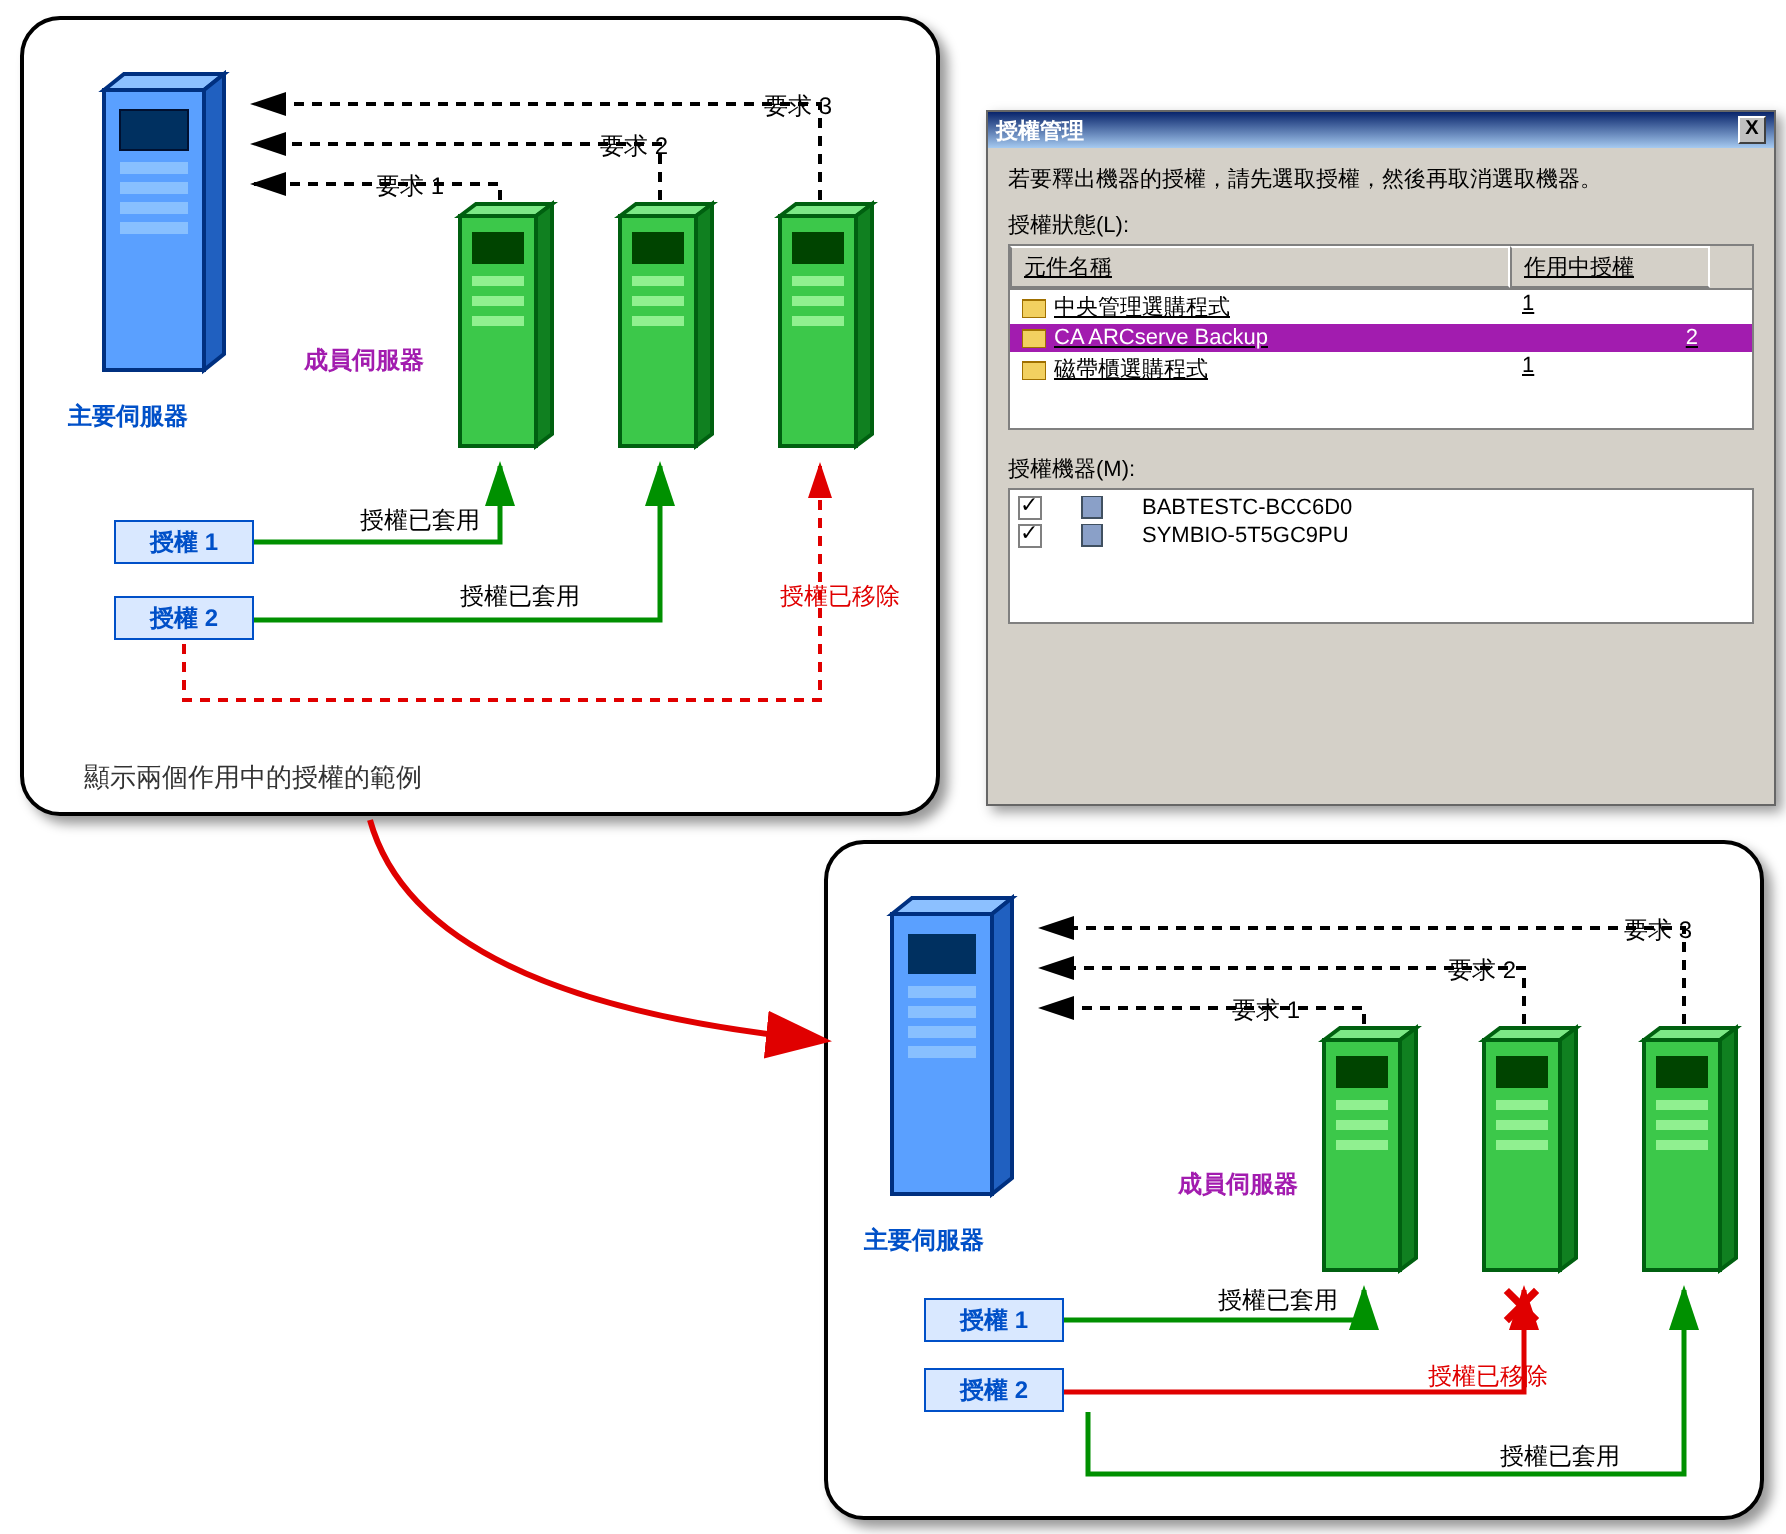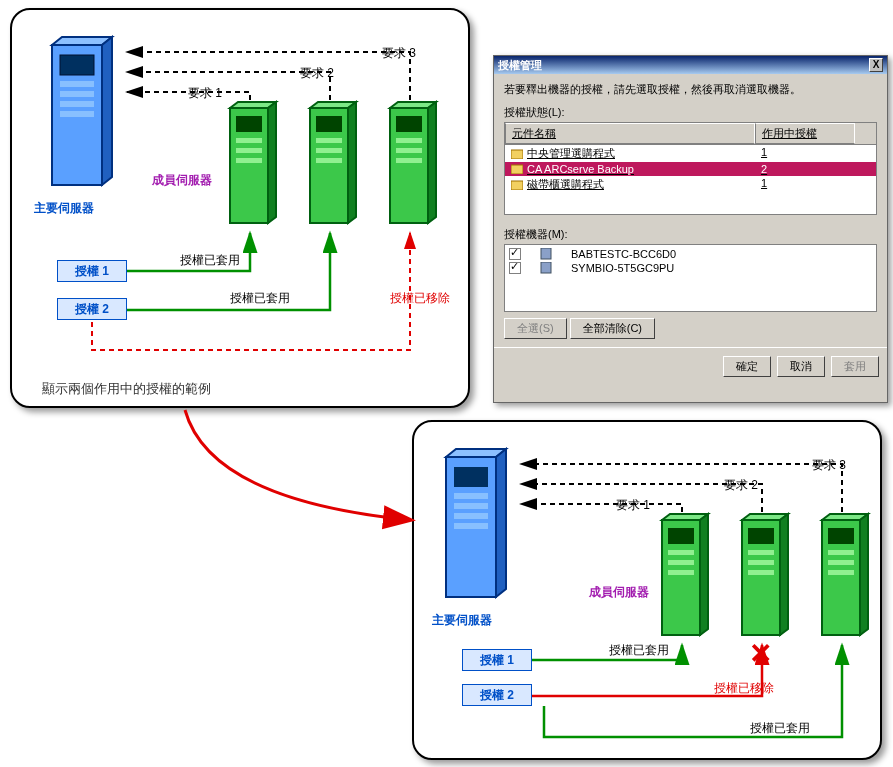--- a/index.html
+++ b/index.html
@@ -26,21 +26,21 @@
   .titlebar { height: 18px; background: linear-gradient(#08246b, #a6caf0); color: #fff; padding: 1px 4px; display: flex; justify-content: space-between; align-items: center; font-size: 11px; font-weight: bold; }
   .titlebar .x { width: 14px; height: 14px; background: #c0c0c0; color: #000; text-align: center; line-height: 12px; font-weight: bold; border: 1px solid #fff; border-right-color:#404040; border-bottom-color:#404040; font-size: 10px; }
   .dialog-body { padding: 8px 10px; }
   .instr { margin-bottom: 8px; color:#000; }
   .fld-label { margin: 6px 0 2px 0; }
   .listbox { border: 1px solid #808080; background: #fff; width: 100%; }
   .listbox .header { display: flex; background: #d4d0c8; border-bottom: 1px solid #808080; }
   .listbox .header div { padding: 2px 6px; border-right: 1px solid #fff; border-left:1px solid #808080; border-top:1px solid #fff; border-bottom:1px solid #808080; background:#d4d0c8; font-size:11px; }
   .listbox .row { display: flex; padding: 0; }
   .listbox .row div { padding: 1px 6px; }
-  .row.sel { background: #be185d; color: #fff; }
+  .row.sel { background: #a21caf; color: #fff; text-align: right; }
   .col1 { width: 250px; display:flex; gap:4px; align-items:center;}
   .col2 { width: 100px; }
   .folder-icon { width: 12px; height: 10px; display:inline-block; }
   .machbox { border: 1px solid #808080; background: #fff; width: 100%; height: 68px; padding: 2px; }
   .machrow { display:flex; align-items:center; gap:19px; padding:1px 2px;}
   .chk { width:12px; height:12px; border:1px solid #808080; background:#fff; position:relative; }
   .chk::after { content:"✓"; position:absolute; left:0; top:-3px; font-size:11px; color:#000;}
   .srvicon { width:12px; height:12px; }
   .btnrow { margin-top: 6px; }
   .btnrow2 { display:flex; justify-content:flex-end; gap:6px; padding: 8px; border-top:1px solid #fff; }
@@ -205,29 +205,20 @@
         <span>BABTESTC-BCC6D0</span>
       </div>
       <div class="machrow">
         <span class="chk"></span>
         <svg class="srvicon">
             <rect width="10" height="11" x="1" fill="#8aa0c8" stroke="#405060"></rect>
           </svg>
         <span>SYMBIO-5T5GC9PU</span>
       </div>
     </div>
-    <div class="btnrow">
-      <button class="winbtn disabled">全選(S)</button>
-      <button class="winbtn">全部清除(C)</button>
-    </div>
-  </div>
-  <div class="btnrow2">
-    <button class="winbtn">確定</button>
-    <button class="winbtn">取消</button>
-    <button class="winbtn disabled">套用</button>
   </div>
 </div>
 
 <div class="panel panel2">
   <div class="server-blue" style="left:22px; top:25px;">
     <svg width="80" height="160" viewBox="0 0 80 160">
       <rect x="10" y="10" width="50" height="140" fill="#5aa0ff" stroke="#003080" stroke-width="2"></rect>
       <polygon points="10,10 20,2 70,2 60,10" fill="#8cc0ff" stroke="#003080" stroke-width="2"></polygon>
       <polygon points="60,10 70,2 70,142 60,150" fill="#2060c0" stroke="#003080" stroke-width="2"></polygon>
       <rect x="18" y="20" width="34" height="20" fill="#003060"></rect>

